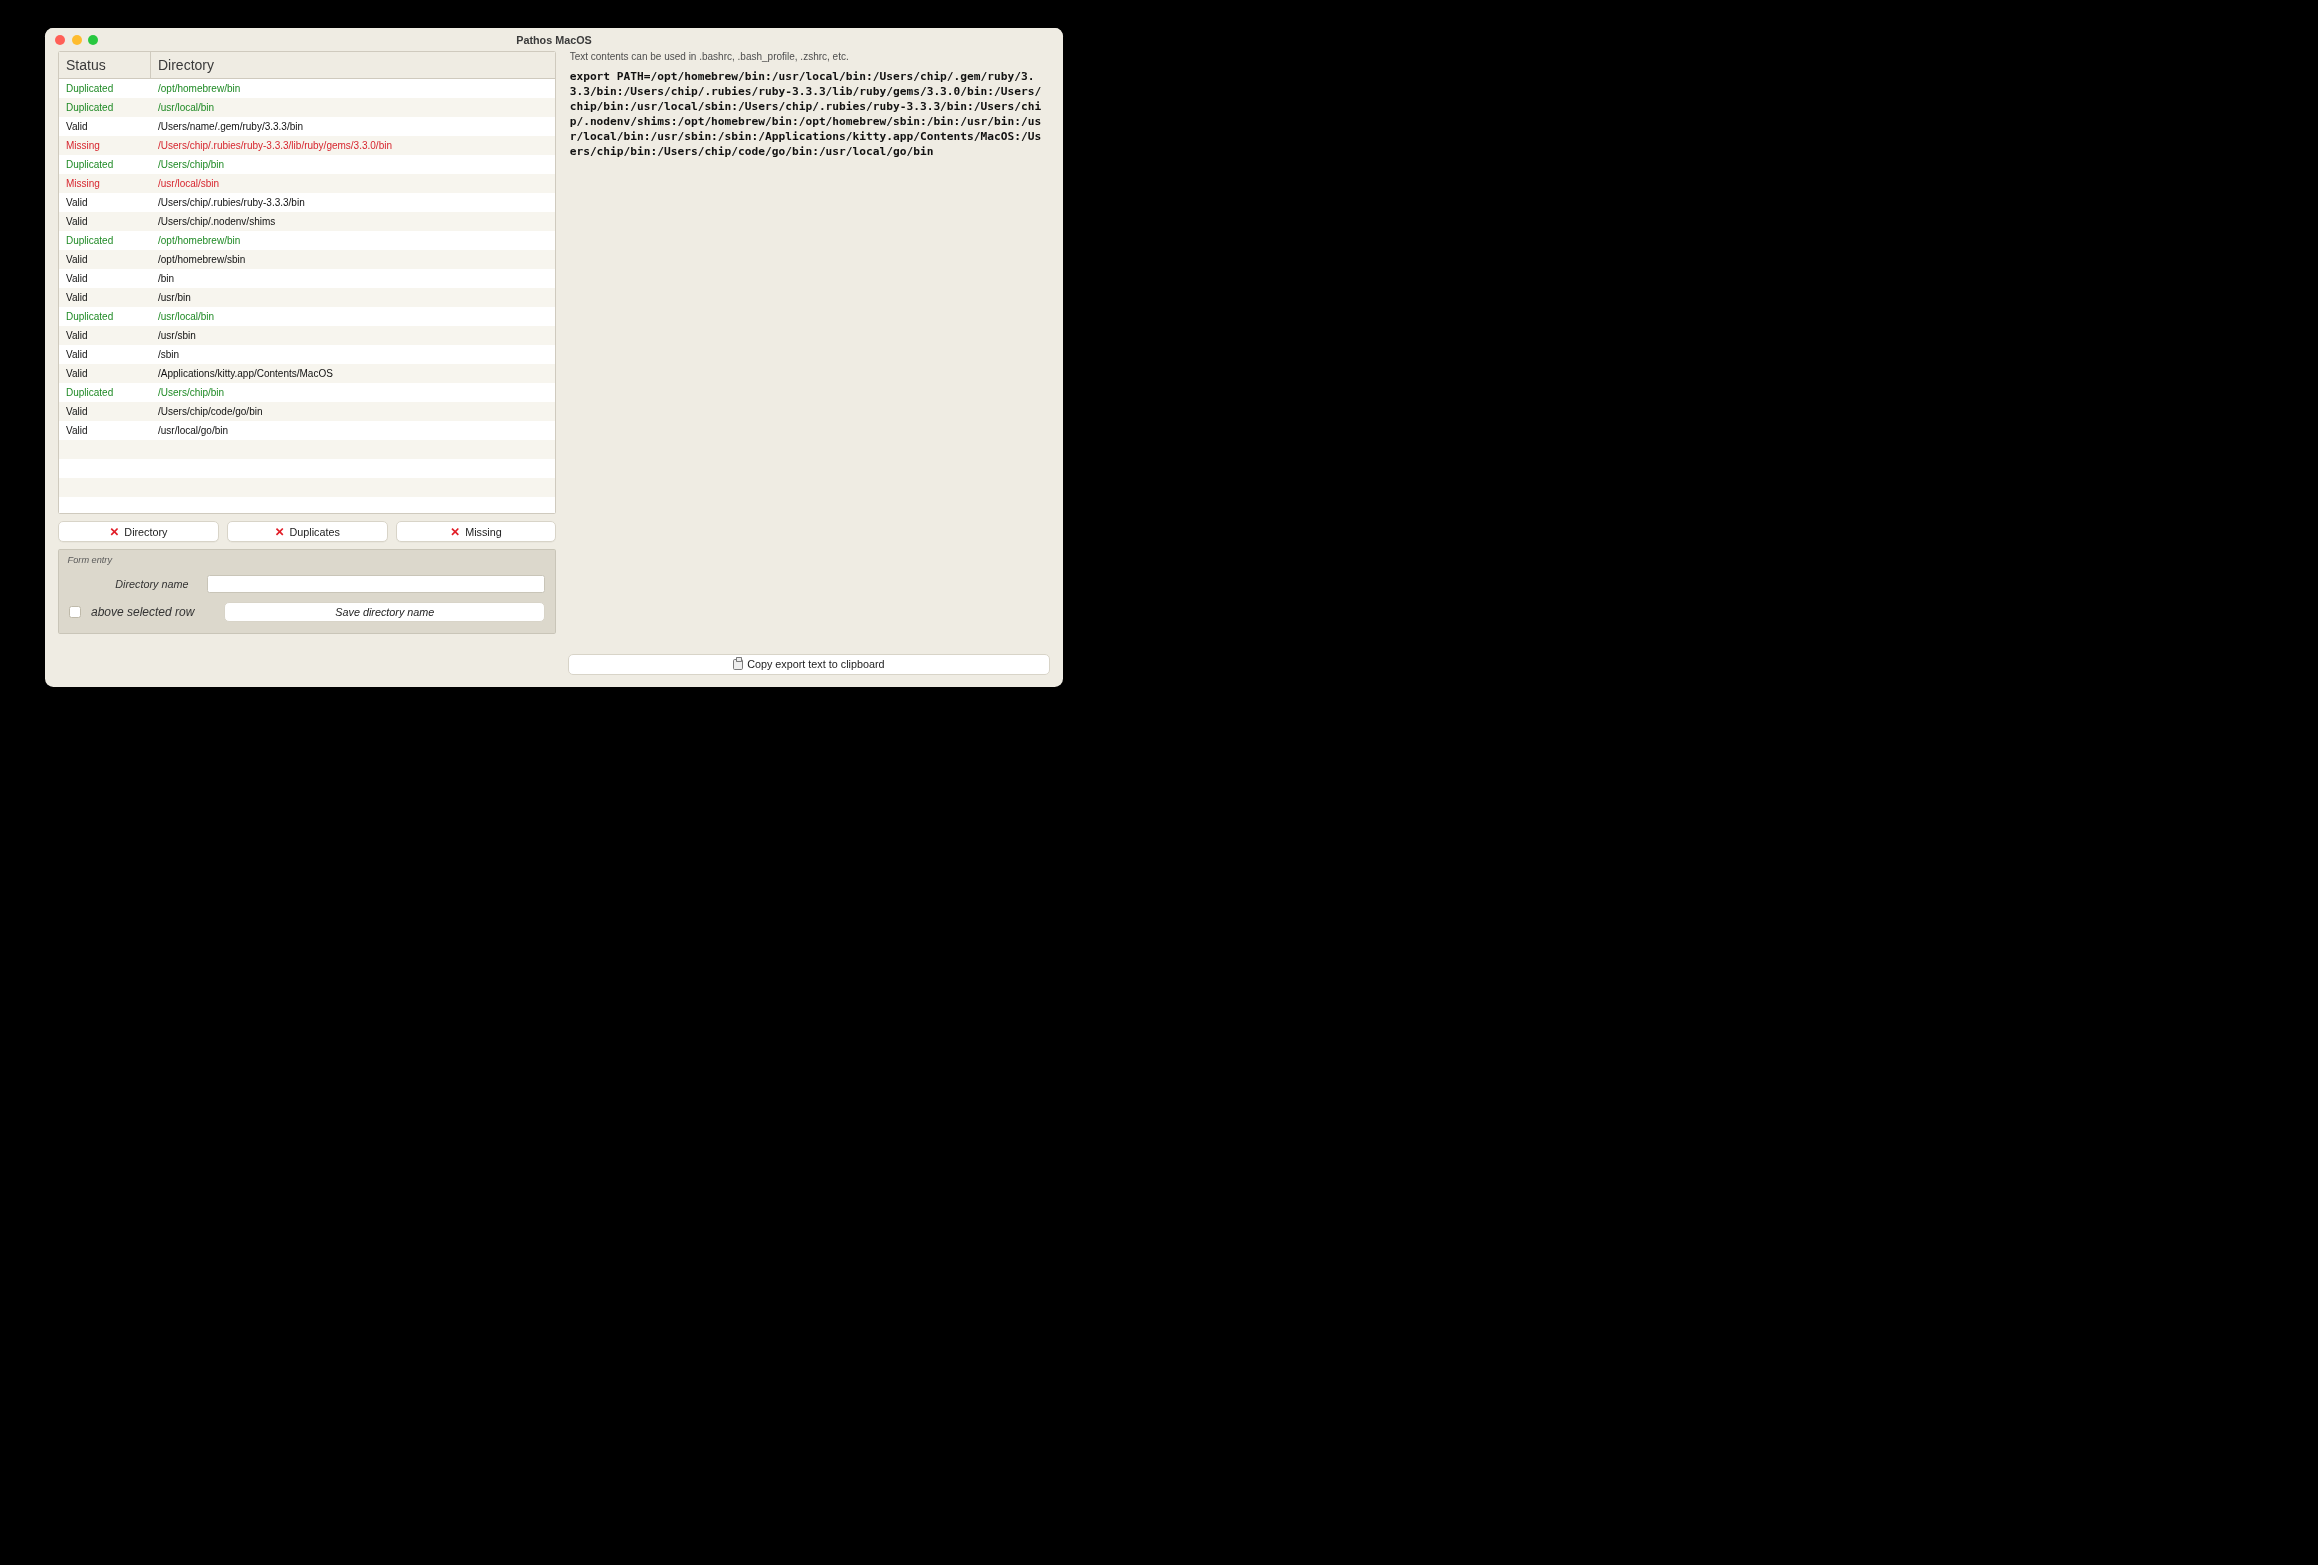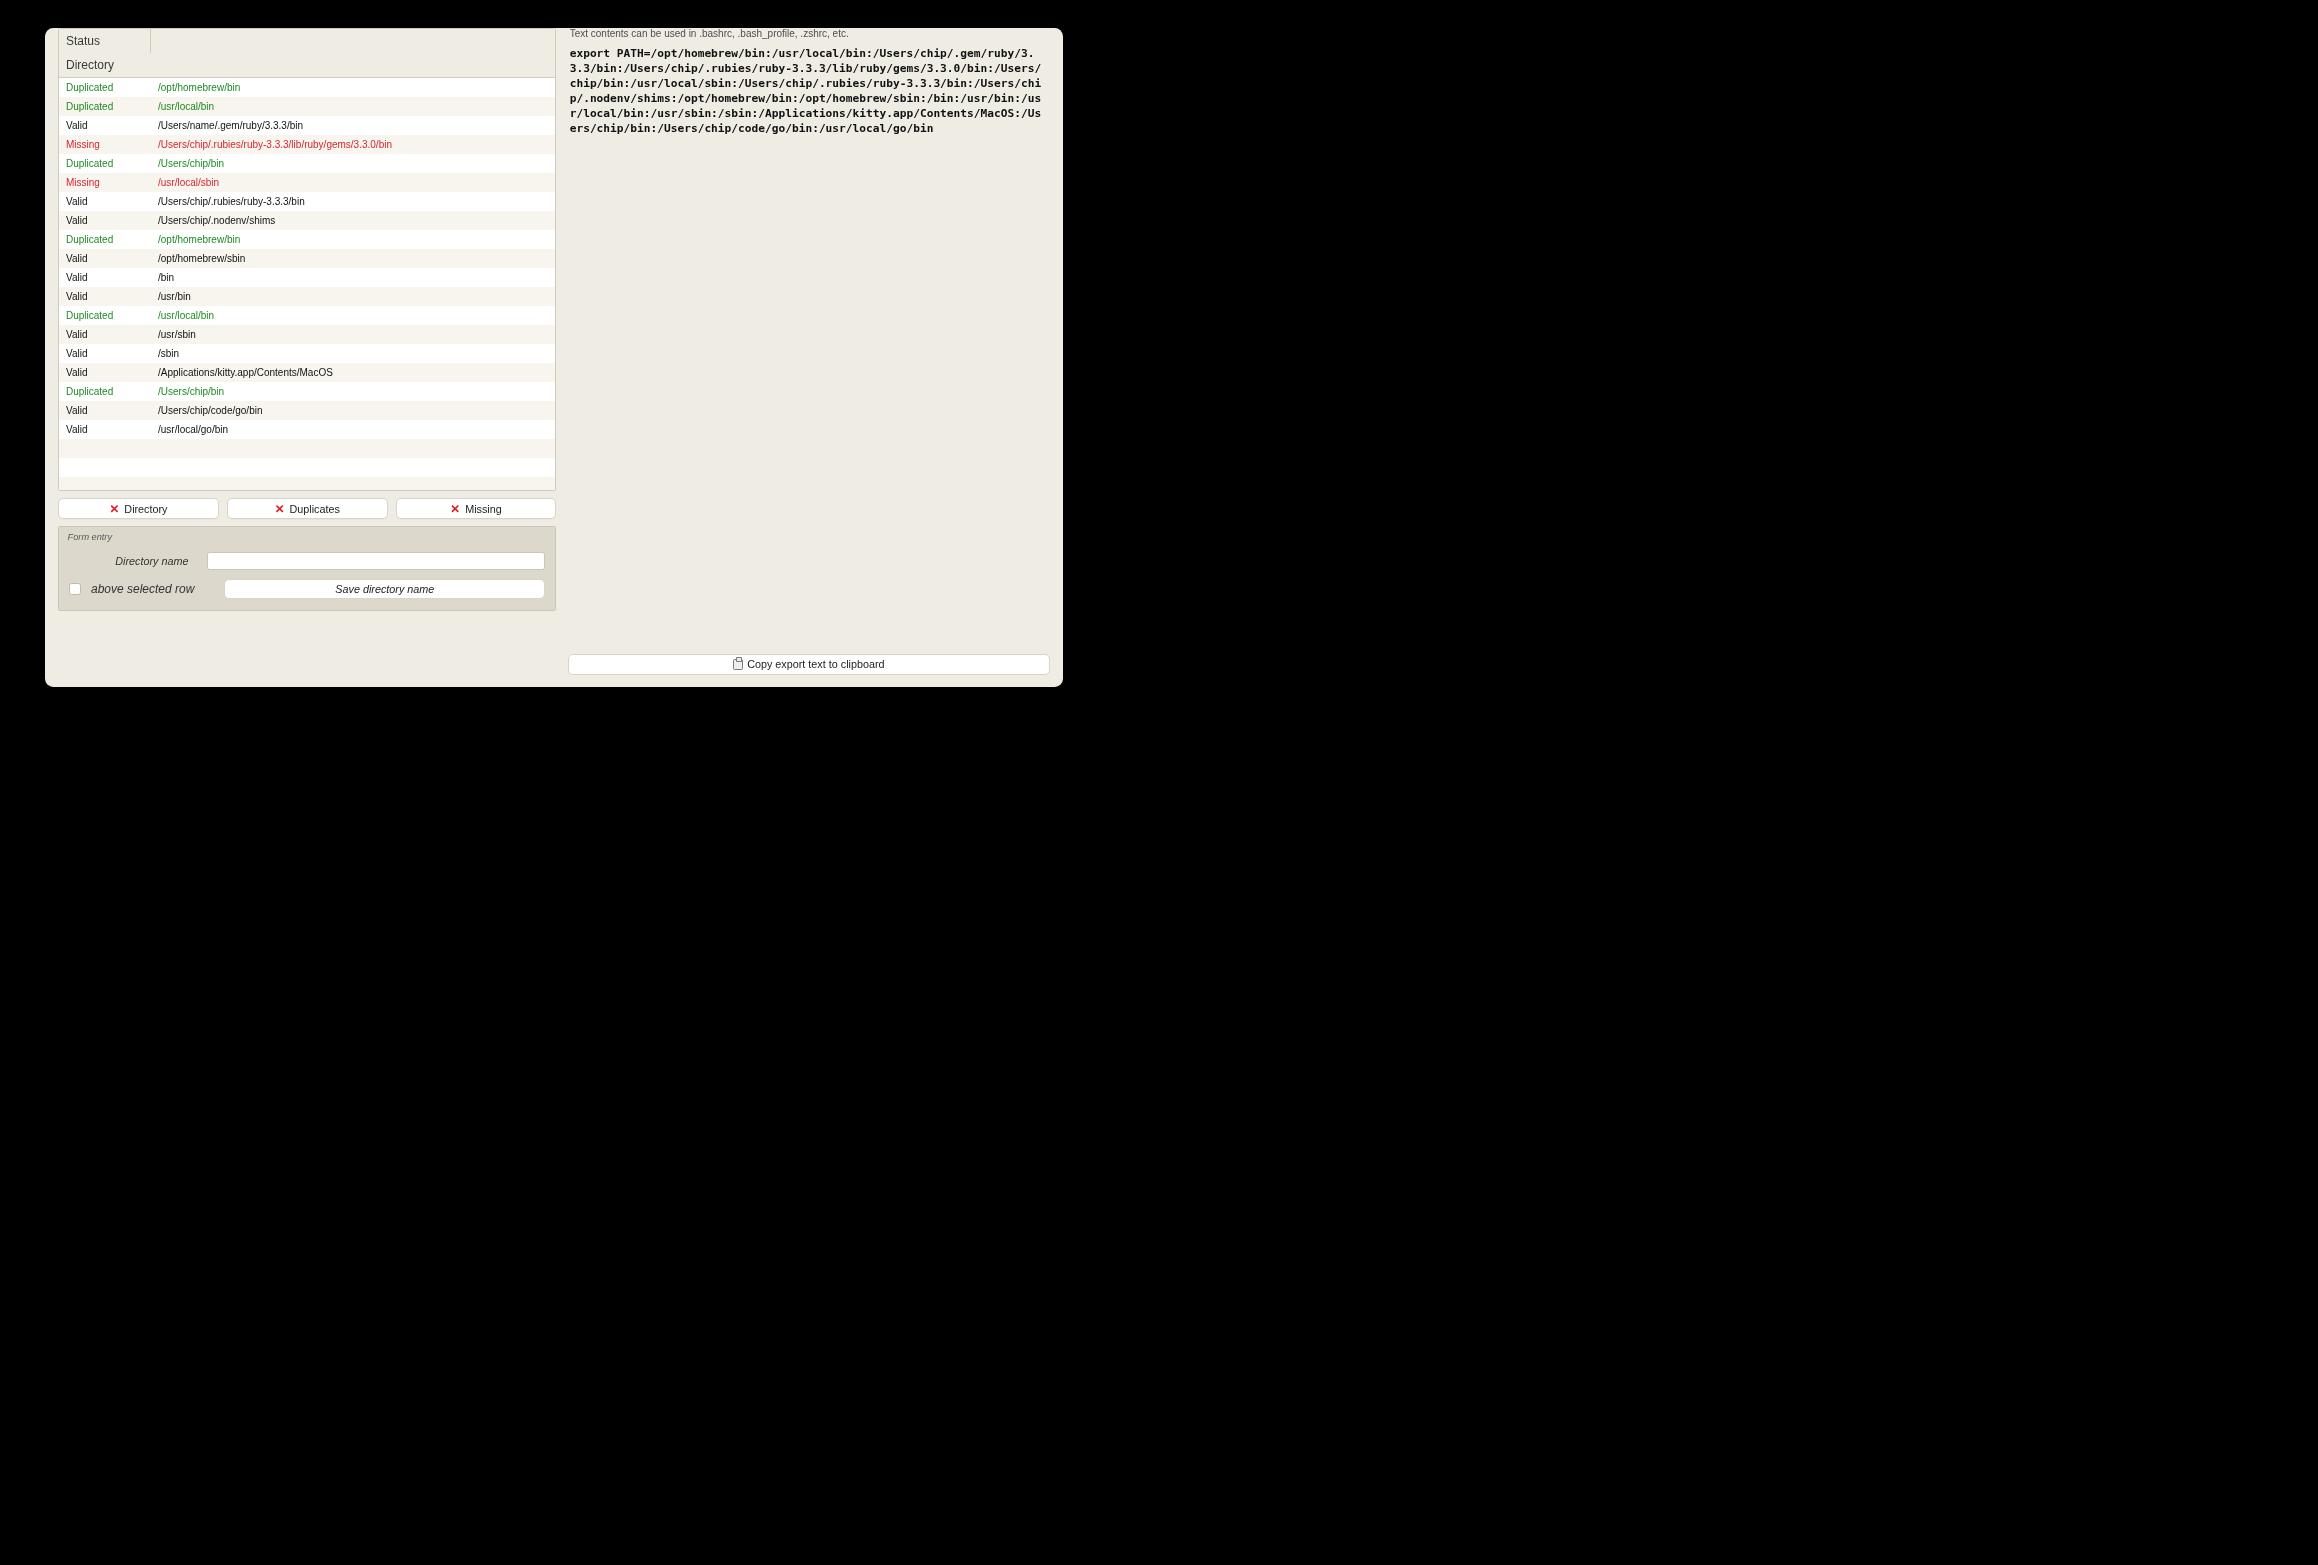--- a/index.html
+++ b/index.html
@@ -147,23 +147,22 @@
     border: 0.8px solid var(--border);
     border-radius: 1.7px;
     overflow: hidden;
     display: flex;
     flex-direction: column;
   }
   .thead {
     display: flex;
     background: var(--window-bg);
     border-bottom: 0.8px solid var(--border);
-    font-size: 12px;
+    font-size: 14px;
     color: var(--header-text);
-    flex-direction: column;
   }
   .th {
     padding: 5px 6.7px;
     border-right: 0.8px solid var(--border);
   }
   .th.status { width: 92px; }
   .th.dir { flex: 1; border-right: none; }
 
   .tbody {
     flex: 1;
@@ -322,20 +321,28 @@
     border-radius: 0.8px;
     background: #eee;
   }
 </style>
 </head>
 <body>
 
 <div class="stage">
   <div class="window">
 
+    <div class="titlebar">
+      <div class="traffic">
+        <div class="tl red"></div>
+        <div class="tl yellow"></div>
+        <div class="tl green"></div>
+      </div>
+      <span>Pathos MacOS</span>
+    </div>
 
     <div class="body">
 
 
       <div class="content">
         <div class="left">
 
           <div class="table-wrap" style="height:463px;">
             <div class="thead">
               <div class="th status">Status</div>

